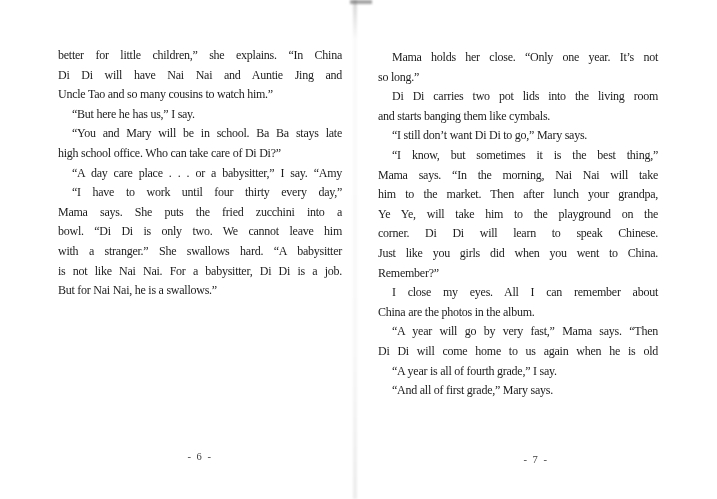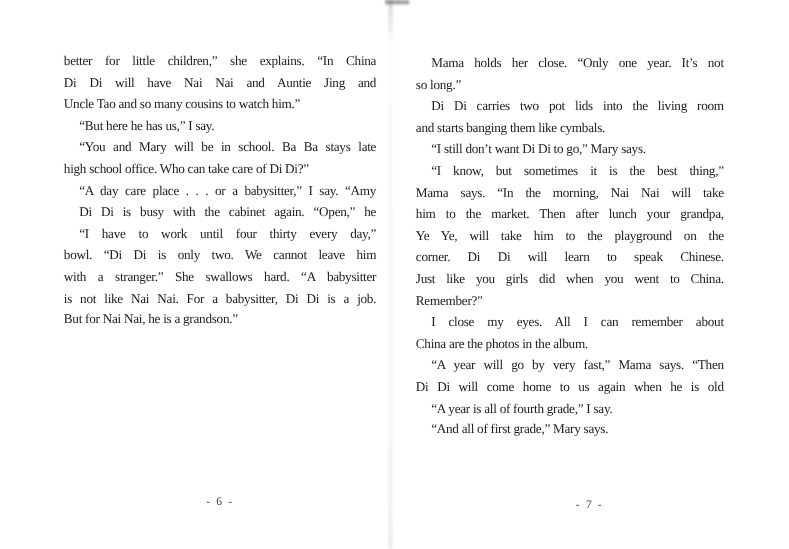--- a/index.html
+++ b/index.html
@@ -85,28 +85,28 @@
         <div class="line last first-indent">“But here he has us,” I say.</div>
       </div>
       <div class="para">
         <div class="line first-indent">“You and Mary will be in school. Ba Ba stays late</div>
         <div class="line last">high school office. Who can take care of Di Di?”</div>
       </div>
       <div class="para">
         <div class="line first-indent">“A day care place . . . or a babysitter,” I say. “Amy</div>
       </div>
       <div class="para">
-        <div class="line first-indent">Di Di is busy with the cabinet again. “Open,” he</div>
       </div>
       <div class="para">
         <div class="line first-indent">“I have to work until four thirty every day,”</div>
+        <div class="line">Mama says. She puts the fried zucchini into a</div>
         <div class="line">bowl. “Di Di is only two. We cannot leave him</div>
         <div class="line">with a stranger.” She swallows hard. “A babysitter</div>
         <div class="line">is not like Nai Nai. For a babysitter, Di Di is a job.</div>
-        <div class="line last">But for Nai Nai, he is a grandson.”</div>
+        <div class="line last">But for Nai Nai, he is a swallows.”</div>
       </div>
     </div>
 
   <div class="page-number left">- 6 -</div>
 
   <div class="text-block right">
       <div class="para">
         <div class="line first-indent">Mama holds her close. “Only one year. It’s not</div>
         <div class="line last">so long.”</div>
       </div>

